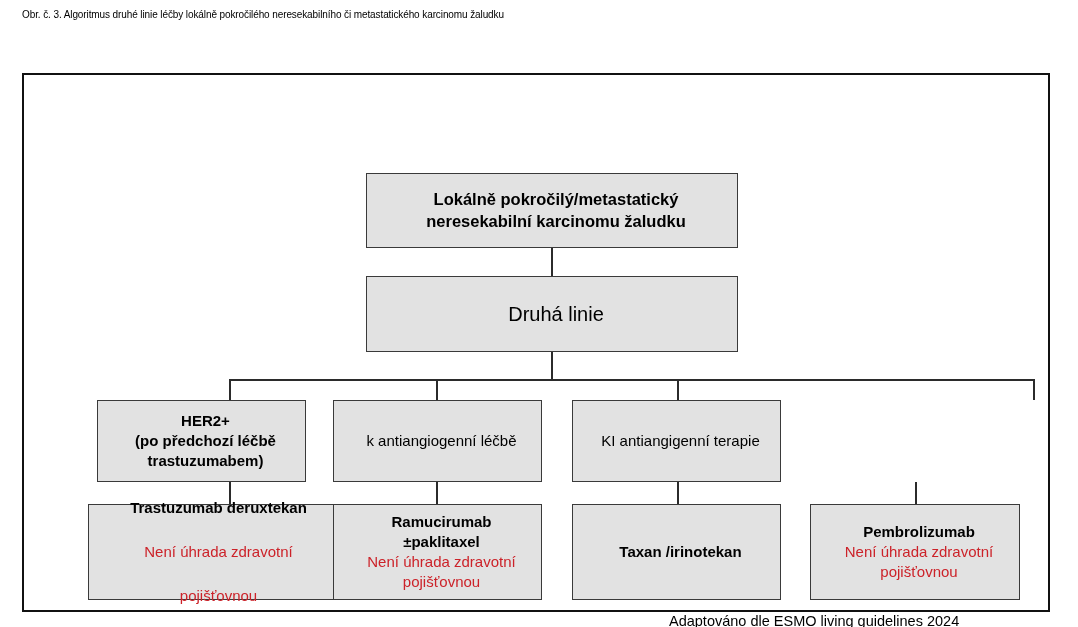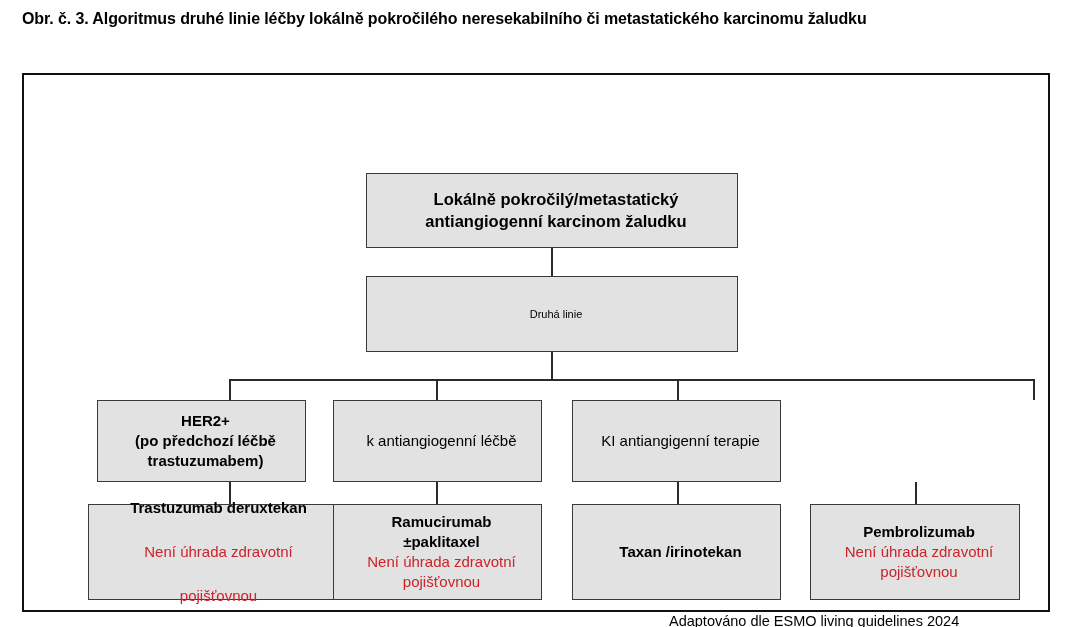--- a/index.html
+++ b/index.html
@@ -19,22 +19,22 @@
     width: 1078px;
     height: 627px;
   }
 
   
   .fig-title {
     position: absolute;
     left: 22px;
     top: 8px;
     width: 1030px;
-    font-size: 16px;
-    font-weight: bold;
+    font-size: 10px;
+    font-weight: normal;
     line-height: 1.42;
     letter-spacing: -0.1px;
   }
 
   
   .frame {
     position: absolute;
     left: 22px;
     top: 73px;
     width: 1028px;
@@ -64,21 +64,21 @@
   .bold { font-weight: bold; }
   .red  { color: #cc2229; }
 
   
   #node-root {
     left: 342px; top: 98px; width: 372px; height: 75px;
     font-size: 16.5px;
   }
   #node-second {
     left: 342px; top: 201px; width: 372px; height: 76px;
-    font-size: 11px;
+    font-size: 20px;
   }
 
   .crit {
     top: 325px; height: 82px;
     font-size: 15px;
   }
   #node-crit-0 { left: 73px;  width: 209px; }
   #node-crit-1 { left: 309px; width: 209px; }
   #node-crit-2 { left: 548px; width: 209px; justify-content: center; }
   #node-crit-3 { left: 786px; width: 210px; }
@@ -143,21 +143,21 @@
     <div class="conn vline" id="c-drop-1"></div>
     <div class="conn vline" id="c-drop-2"></div>
     <div class="conn vline" id="c-drop-3"></div>
     <div class="conn vline" id="c-link-0"></div>
     <div class="conn vline" id="c-link-1"></div>
     <div class="conn vline" id="c-link-2"></div>
     <div class="conn vline" id="c-link-3"></div>
 
     <div class="node" id="node-root">
       <span class="ln bold">Lokálně pokročilý/metastatický</span>
-      <span class="ln bold">antiangiogenní karcinom žaludku</span>
+      <span class="ln bold">neresekabilní karcinomu žaludku</span>
     </div>
 
     <div class="node" id="node-second">
       <span class="ln">Druhá linie</span>
     </div>
 
     <div class="node crit" id="node-crit-0">
       <span class="ln bold">HER2+</span>
       <span class="ln bold">(po předchozí léčbě</span>
       <span class="ln bold">trastuzumabem)</span>

